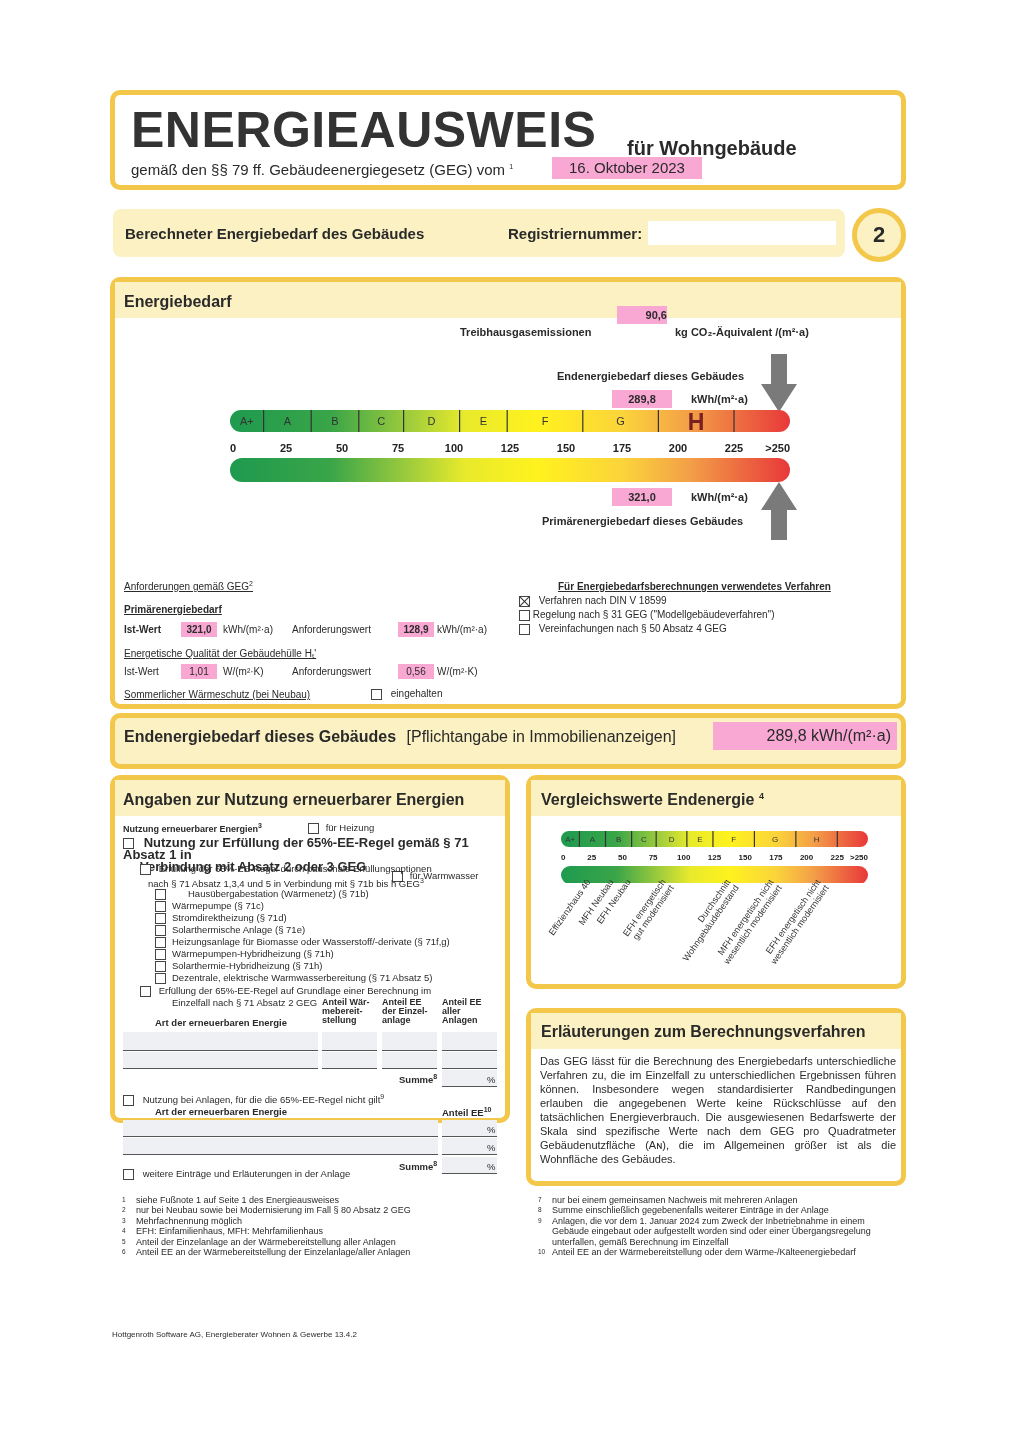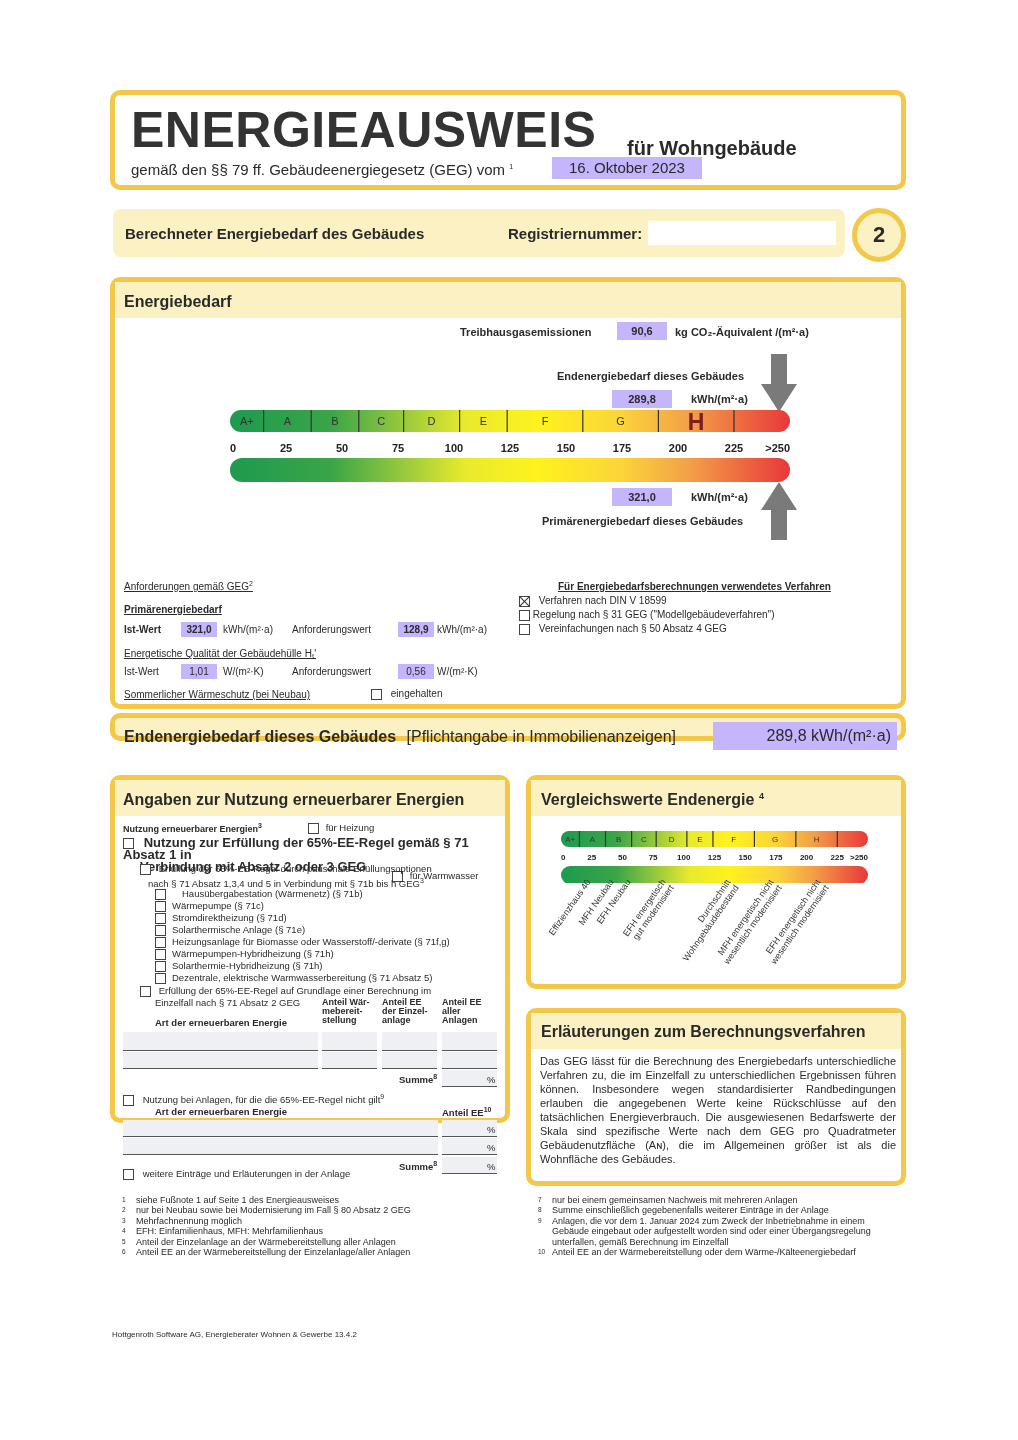--- a/index.html
+++ b/index.html
@@ -1,20 +1,20 @@
 <!DOCTYPE html>
 <html><head>
 <meta charset="utf-8">
 <style>
   html, body { margin:0; padding:0; }
   body { width:1018px; height:1440px; background:#fff; position:relative; font-family:"Liberation Sans", sans-serif; color:#2a2a2a; overflow:hidden; }
   .abs { position:absolute; }
   .frame { position:absolute; border:5px solid #f2c74a; border-radius:10px; box-sizing:border-box; background:#fff; }
   .band { background:#fbf1c2; }
-  .gray { background:#c4b5fd; }
+  .gray { background:#f9a8d4; }
   .cb { display:inline-block; width:9px; height:9px; border:1px solid #444; background:#fff; vertical-align:middle; position:relative; }
   .cb.x::before, .cb.x::after { content:""; position:absolute; left:-2px; top:4px; width:13px; height:1.2px; background:#333; transform:rotate(45deg); }
   .cb.x::after { transform:rotate(-45deg); }
   .small { font-size:10px; }
   .b { font-weight:bold; }
   .u { text-decoration:underline; }
   sup { font-size:7px; }
   .line { position:absolute; border-bottom:1px solid #555; }
   .fieldbg { position:absolute; background:#eef0f4; }
 </style>
@@ -37,21 +37,21 @@
 </div>
 <div class="abs" style="left:852px;top:208px;width:44px;height:44px;border:5px solid #f2c74a;border-radius:50%;background:#fbf1c2;text-align:center;line-height:44px;">
   <span class="b" style="font-size:22px;">2</span>
 </div>
 
 <div class="frame" style="left:110px;top:277px;width:796px;height:432px;">
   <div class="abs band" style="left:0;top:0;width:786px;height:36px;">
     <div class="abs b" style="left:9px;top:11px;font-size:16px;">Energiebedarf</div>
   </div>
   <div class="abs b small" style="left:345px;top:44px;font-size:11px;">Treibhausgasemissionen</div>
-  <div class="abs b gray" style="left:502px;top:40px;width:50px;height:18px;line-height:18px;text-align:center;font-size:11px;">90,6</div>
+  <div class="abs b gray" style="left:502px;top:24px;width:50px;height:18px;line-height:18px;text-align:right;font-size:11px;">90,6</div>
   <div class="abs b" style="left:560px;top:44px;font-size:11px;">kg CO₂-Äquivalent /(m²·a)</div>
 
   <div class="abs b" style="left:442px;top:88px;font-size:11px;">Endenergiebedarf dieses Gebäudes</div>
   <div class="abs b gray" style="left:497px;top:108px;width:60px;height:18px;line-height:18px;text-align:center;font-size:11px;">289,8</div>
   <div class="abs b" style="left:576px;top:111px;font-size:11px;">kWh/(m²·a)</div>
   <svg class="abs" style="left:644px;top:72px;" width="40" height="60" viewBox="0 0 40 60">
       <path d="M12 0 H28 V30 H38 L20 58 L2 30 H12 Z" fill="#7a7a7a"></path>
     </svg>
 
   <svg class="abs" id="main-scale" style="left:115px;top:128px;" width="565" height="80">
@@ -136,21 +136,21 @@
   <div class="abs" style="left:404px;top:327px;font-size:10px;">
     <span class="cb"></span>
     <span style="">Regelung nach § 31 GEG ("Modellgebäudeverfahren")</span>
   </div>
   <div class="abs" style="left:404px;top:341px;font-size:10px;">
     <span class="cb"></span>
     <span style="margin-left:6px;">Vereinfachungen nach § 50 Absatz 4 GEG</span>
   </div>
 </div>
 
-<div class="frame band" style="left:110px;top:713px;width:796px;height:28px;">
+<div class="frame band" style="left:110px;top:713px;width:796px;height:56px;">
   <div class="abs" style="left:9px;top:10px;font-size:16px;">
     <span class="b">Endenergiebedarf dieses Gebäudes</span>
     <span style="margin-left:6px;">[Pflichtangabe in Immobilienanzeigen]</span>
   </div>
   <div class="abs gray" style="left:598px;top:4px;width:184px;height:28px;line-height:28px;text-align:right;padding-right:6px;box-sizing:border-box;font-size:16px;">289,8 kWh/(m²·a)</div>
 </div>
 
 <div class="frame" style="left:110px;top:775px;width:400px;height:348px;">
   <div class="abs band" style="left:0;top:0;width:390px;height:36px;">
     <div class="abs b" style="left:8px;top:11px;font-size:16px;">Angaben zur Nutzung erneuerbarer Energien</div>
@@ -163,34 +163,34 @@
     <span class="cb"></span>
     <span style="margin-left:6px;">Nutzung zur Erfüllung der 65%-EE-Regel gemäß § 71 Absatz 1 in</span><br>
     <span style="margin-left:17px;">Verbindung mit Absatz 2 oder 3 GEG</span>
   </div>
   <div class="abs" style="left:25px;top:83px;font-size:9.5px;line-height:11px;">
     <span class="cb"></span>
     <span style="margin-left:5px;">Erfüllung der 65%-EE-Regel durch pauschale Erfüllungsoptionen</span><br>
     <span style="margin-left:8px;">nach § 71 Absatz 1,3,4 und 5 in Verbindung mit § 71b bis h GEG</span><sup>3</sup>
   </div>
   <div class="abs" id="options-list" style="left:40px;top:108px;font-size:9.5px;line-height:11.4px;">
-      <div><span class="cb"></span><span style="margin-left: 16px;">Hausübergabestation (Wärmenetz) (§ 71b)</span></div>
+      <div><span class="cb"></span><span style="margin-left: 22px;">Hausübergabestation (Wärmenetz) (§ 71b)</span></div>
       <div><span class="cb"></span><span style="margin-left: 6px;">Wärmepumpe (§ 71c)</span></div>
       <div><span class="cb"></span><span style="margin-left: 6px;">Stromdirektheizung (§ 71d)</span></div>
       <div><span class="cb"></span><span style="margin-left: 6px;">Solarthermische Anlage (§ 71e)</span></div>
       <div><span class="cb"></span><span style="margin-left: 6px;">Heizungsanlage für Biomasse oder Wasserstoff/-derivate (§ 71f,g)</span></div>
       <div><span class="cb"></span><span style="margin-left: 6px;">Wärmepumpen-Hybridheizung (§ 71h)</span></div>
       <div><span class="cb"></span><span style="margin-left: 6px;">Solarthermie-Hybridheizung (§ 71h)</span></div>
       <div><span class="cb"></span><span style="margin-left: 6px;">Dezentrale, elektrische Warmwasserbereitung (§ 71 Absatz 5)</span></div>
     </div>
 
   <div class="abs" style="left:25px;top:205px;font-size:9.5px;line-height:11px;">
     <span class="cb"></span>
     <span style="margin-left:5px;">Erfüllung der 65%-EE-Regel auf Grundlage einer Berechnung im</span><br>
-    <span style="margin-left:15px;">Einzelfall nach § 71 Absatz 2 GEG</span>
+    <span style="margin-left:32px;">Einzelfall nach § 71 Absatz 2 GEG</span>
   </div>
   <div class="abs b" style="left:40px;top:237px;font-size:9.5px;">Art der erneuerbaren Energie</div>
   <div class="abs b" style="left:207px;top:218px;width:52px;font-size:9px;line-height:9px;">Anteil Wär-mebereit-stellung</div>
   <div class="abs b" style="left:267px;top:218px;width:52px;font-size:9px;line-height:9px;">Anteil EE der Einzel-anlage</div>
   <div class="abs b" style="left:327px;top:218px;width:52px;font-size:9px;line-height:9px;">Anteil EE aller Anlagen</div>
 
   <div class="fieldbg" style="left:8px;top:252px;width:195px;height:18px;"></div>
   <div class="fieldbg" style="left:207px;top:252px;width:55px;height:18px;"></div>
   <div class="fieldbg" style="left:267px;top:252px;width:55px;height:18px;"></div>
   <div class="fieldbg" style="left:327px;top:252px;width:55px;height:18px;"></div>

